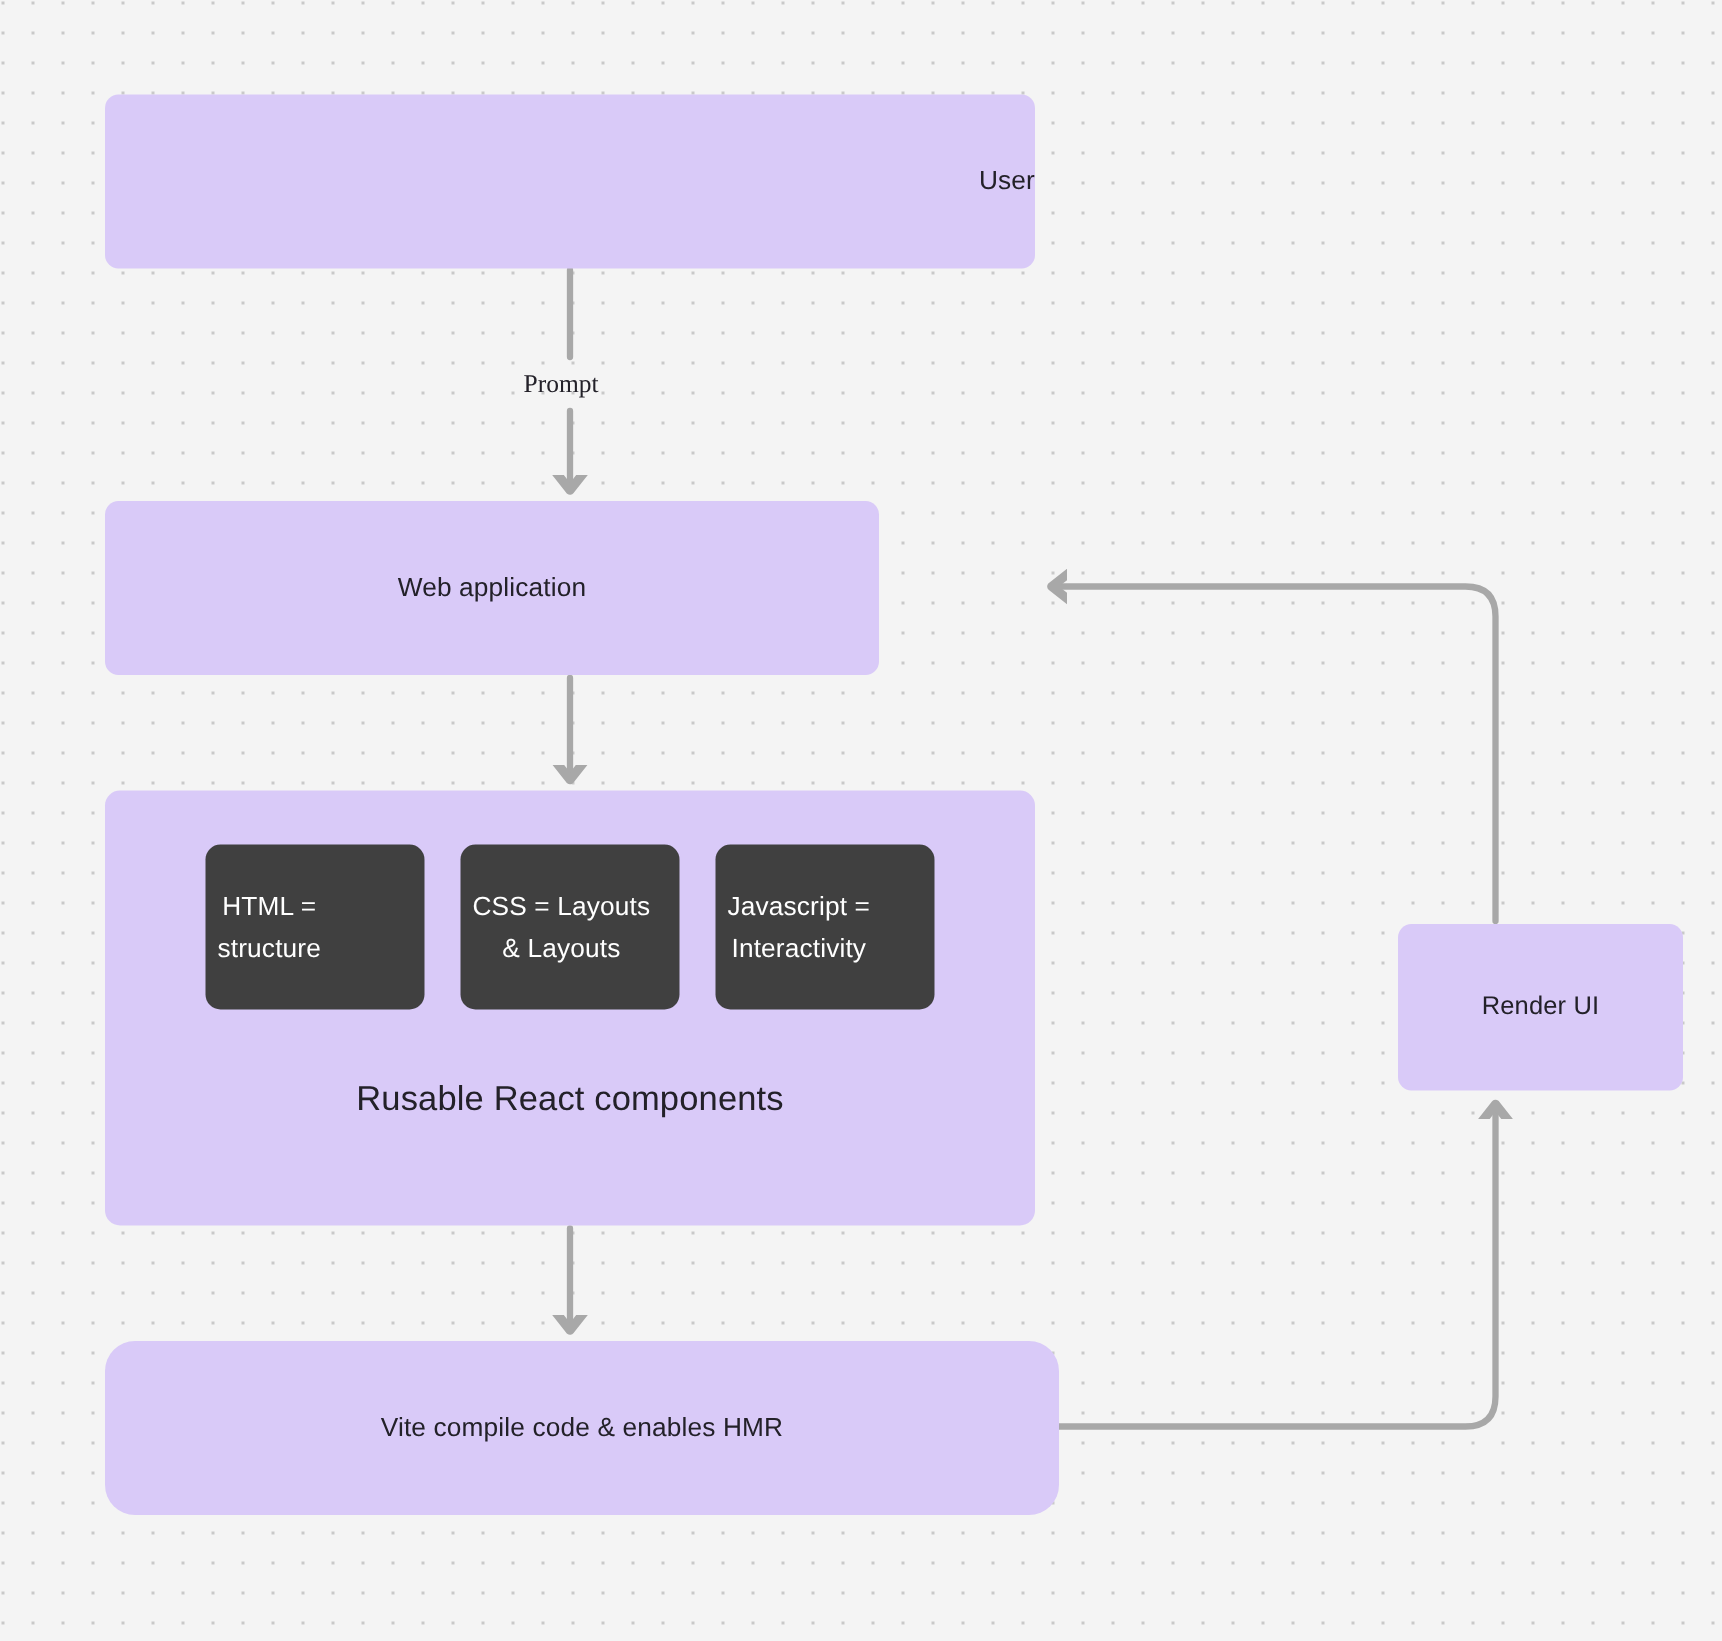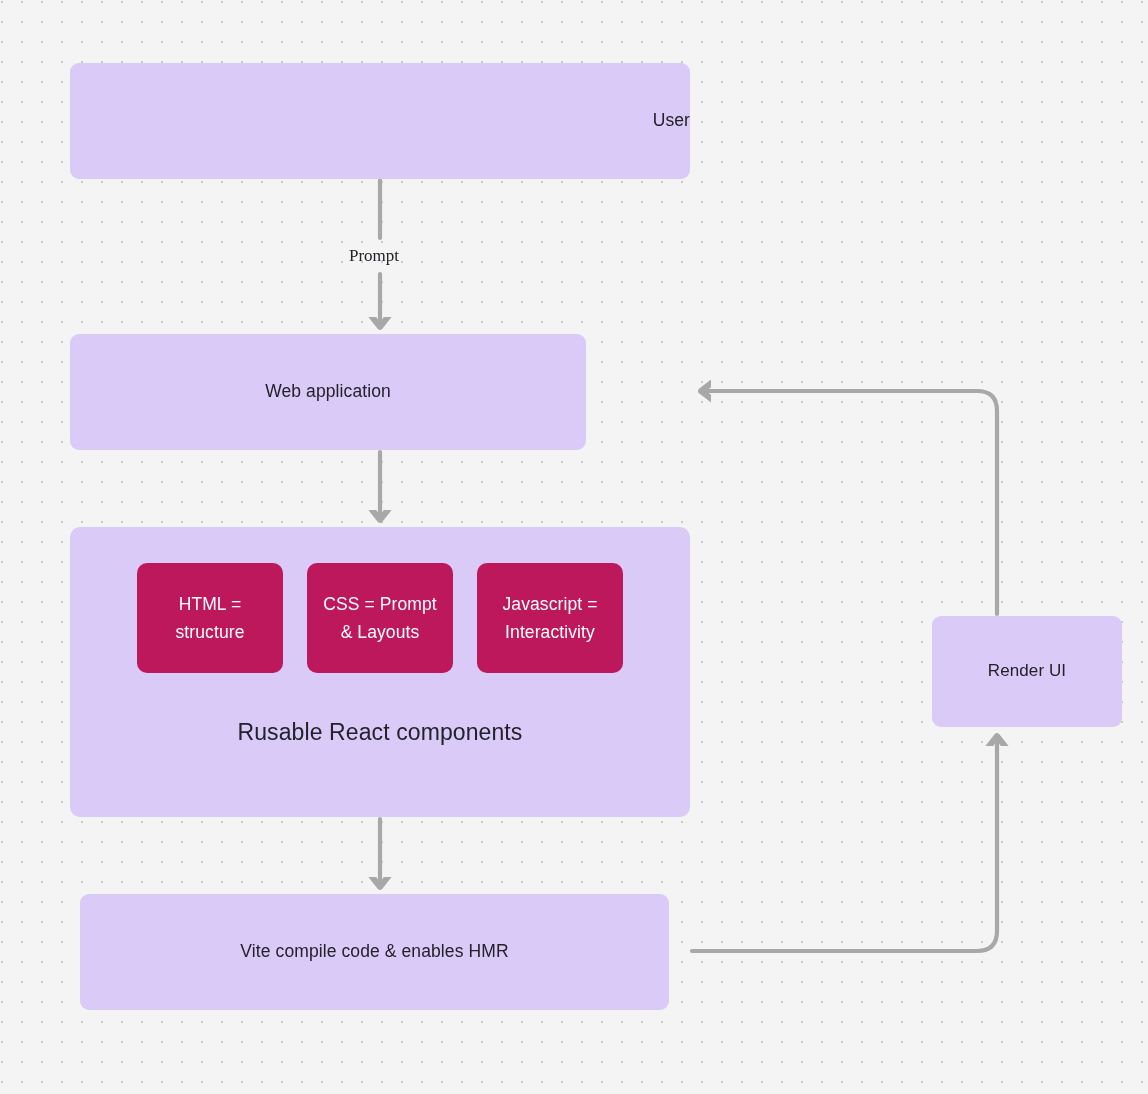--- a/index.html
+++ b/index.html
@@ -38,43 +38,43 @@
     font-size: 17.5px;
     line-height: 1.35;
     text-align: center;
     letter-spacing: 0.1px;
   }
 
   .node-user      { left: 70px;  top: 63px;  width: 620px; height: 116px; justify-content: flex-end; }
   .node-webapp    { left: 70px;  top: 334px; width: 516px; height: 116px; }
   .node-group     { left: 70px;  top: 527px; width: 620px; height: 290px;
                     display: block; border-radius: 10px; }
-  .node-vite      { left: 80px;  top: 894px; width: 589px; height: 116px; }
+  .node-vite      { left: 70px;  top: 894px; width: 636px; height: 116px; border-radius: 20px; }
   .node-render    { left: 932px; top: 616px; width: 190px; height: 111px;
                     font-size: 17px; }
 
   .group-inner-row {
     position: absolute;
     left: 0; right: 0;
     top: 36px;
     display: flex;
     justify-content: center;
     gap: 24px;
   }
   .chip {
     width: 146px;
     height: 110px;
     border-radius: 10px;
-    background: #be185d;
+    background: #404040;
     color: #ffffff;
     font-size: 17.5px;
     line-height: 1.62;
     display: flex;
     align-items: center;
-    justify-content: center;
+    justify-content: flex-start;
     text-align: center;
     box-sizing: border-box;
     padding: 0 8px;
   }
   .group-caption {
     position: absolute;
     left: 0; right: 0;
     top: 190px;
     text-align: center;
     font-size: 23px;
@@ -150,21 +150,21 @@
   <div class="node node-group">
     <div class="group-inner-row">
       <div class="chip">
         <span>
           <span>HTML =</span><br>
           <span>structure</span>
         </span>
       </div>
       <div class="chip">
         <span>
-          <span>CSS = Prompt</span><br>
+          <span>CSS = Layouts</span><br>
           <span>&amp; Layouts</span>
         </span>
       </div>
       <div class="chip">
         <span>
           <span>Javascript =</span><br>
           <span>Interactivity</span>
         </span>
       </div>
     </div>

